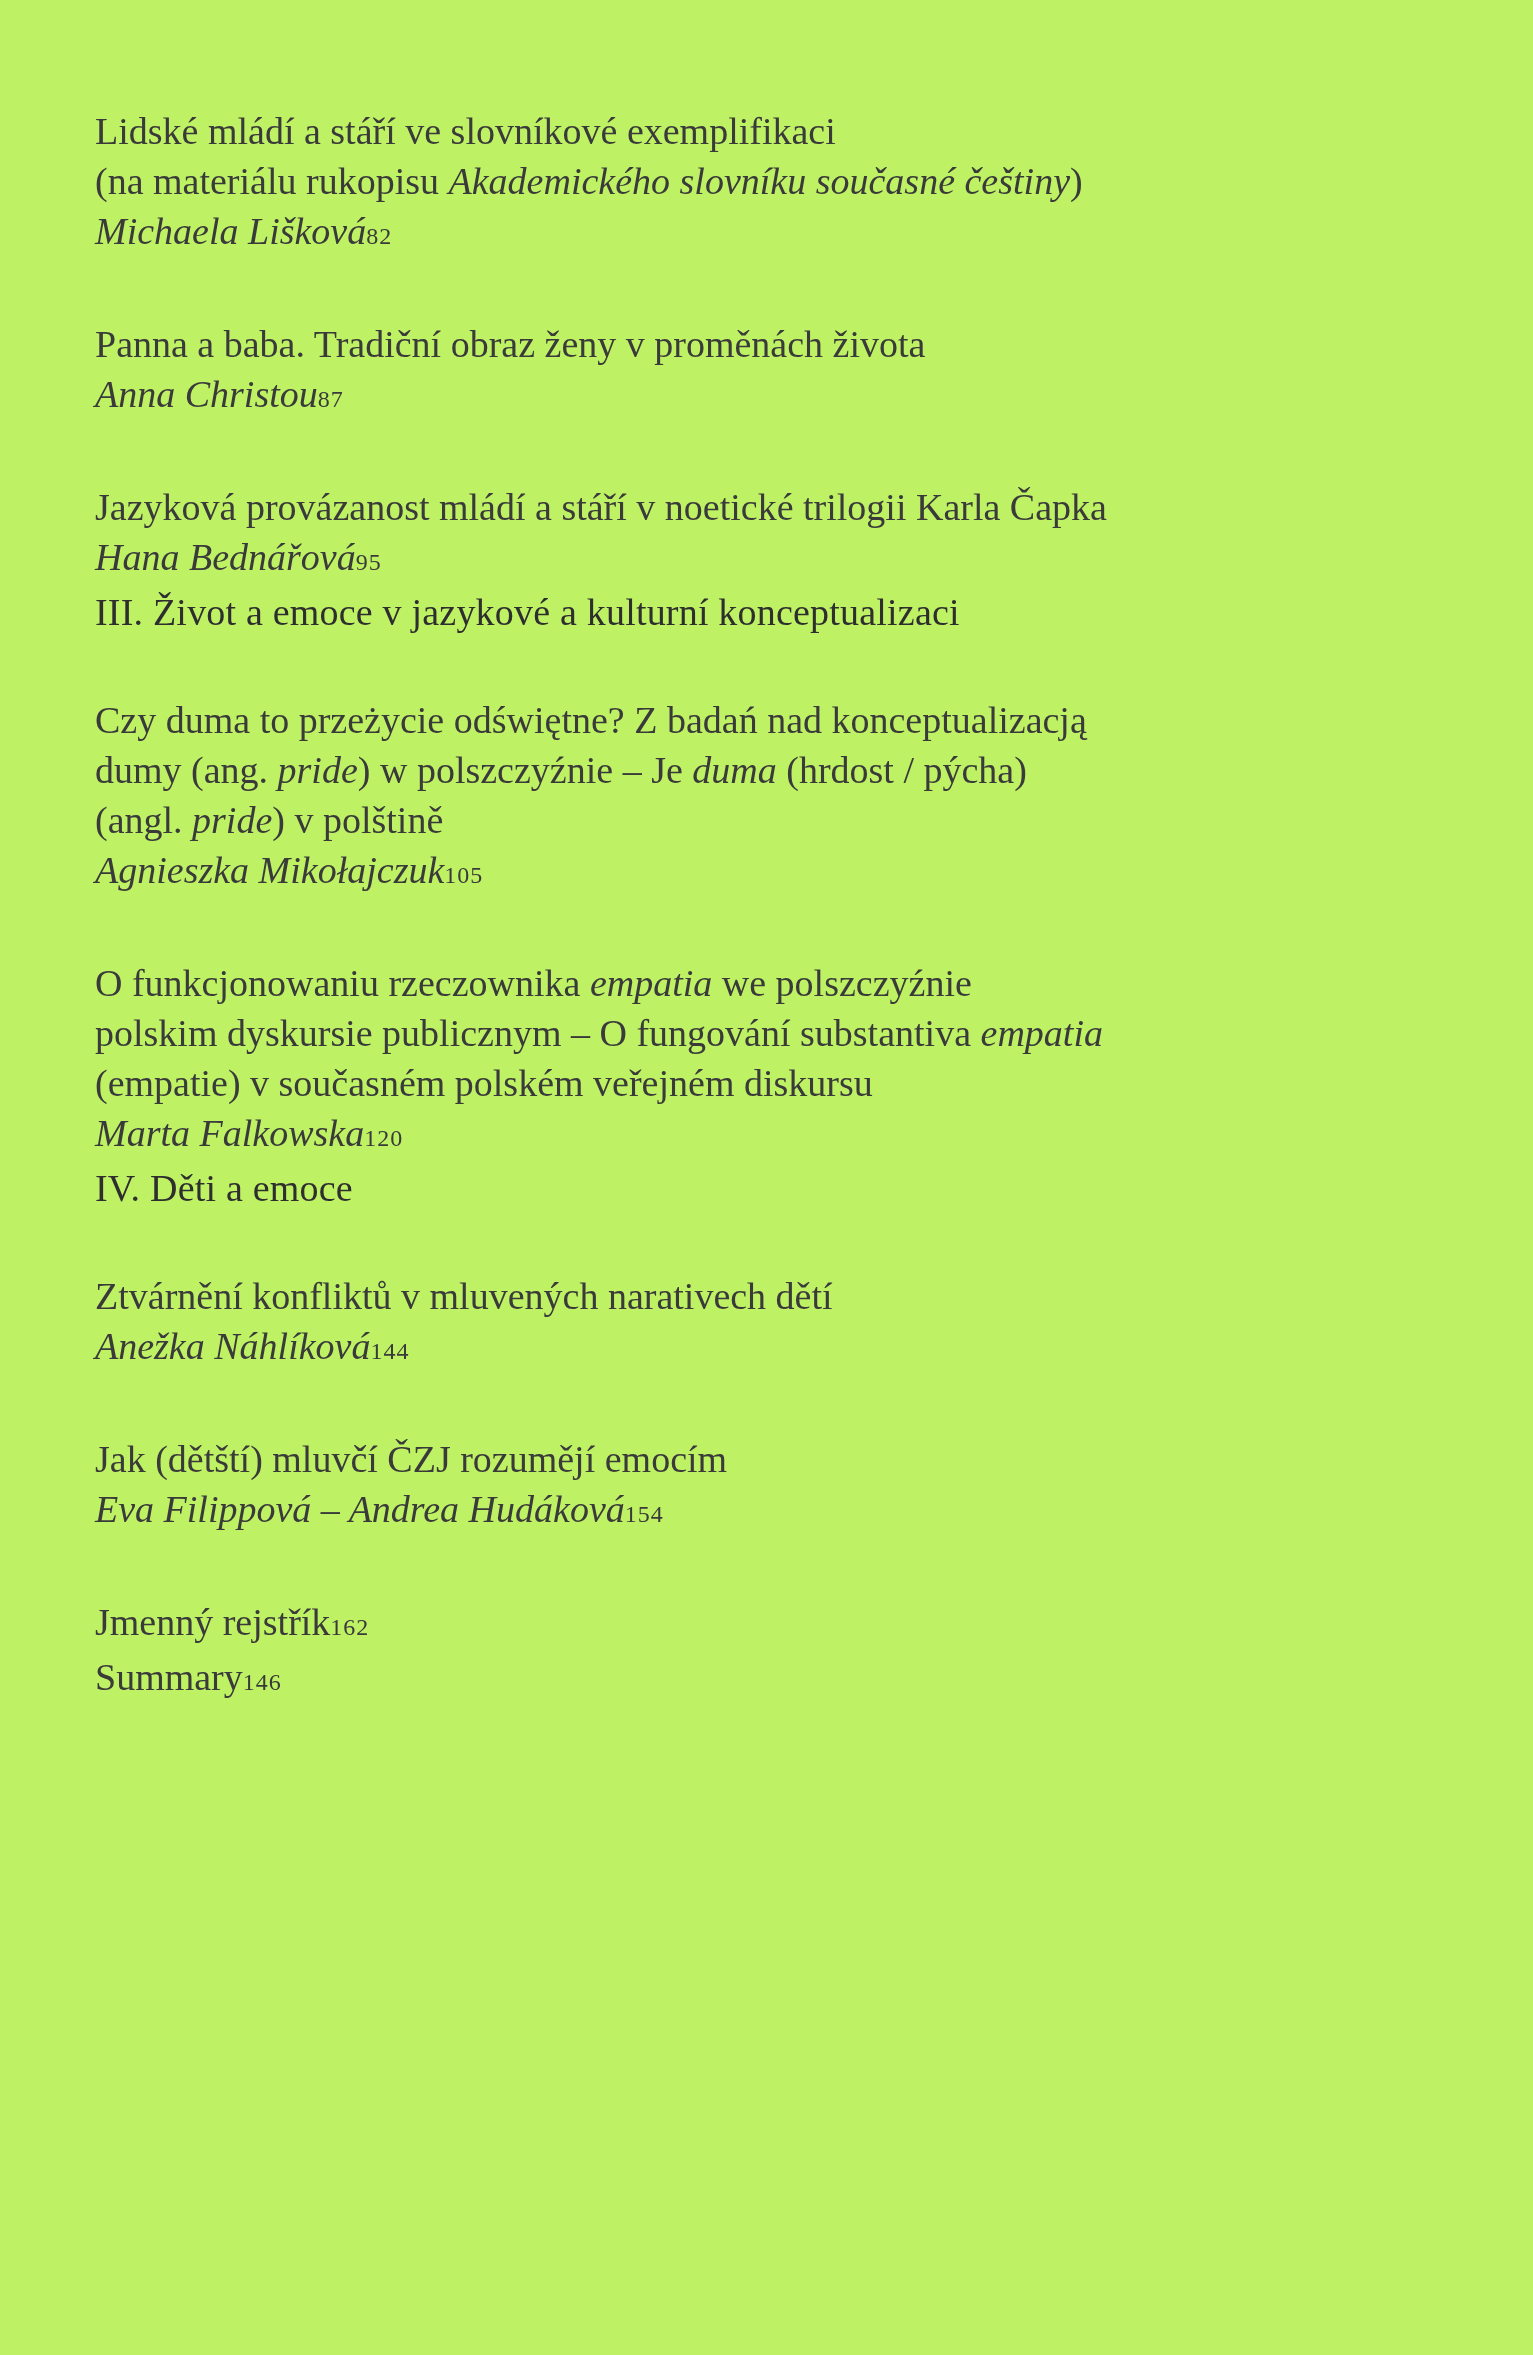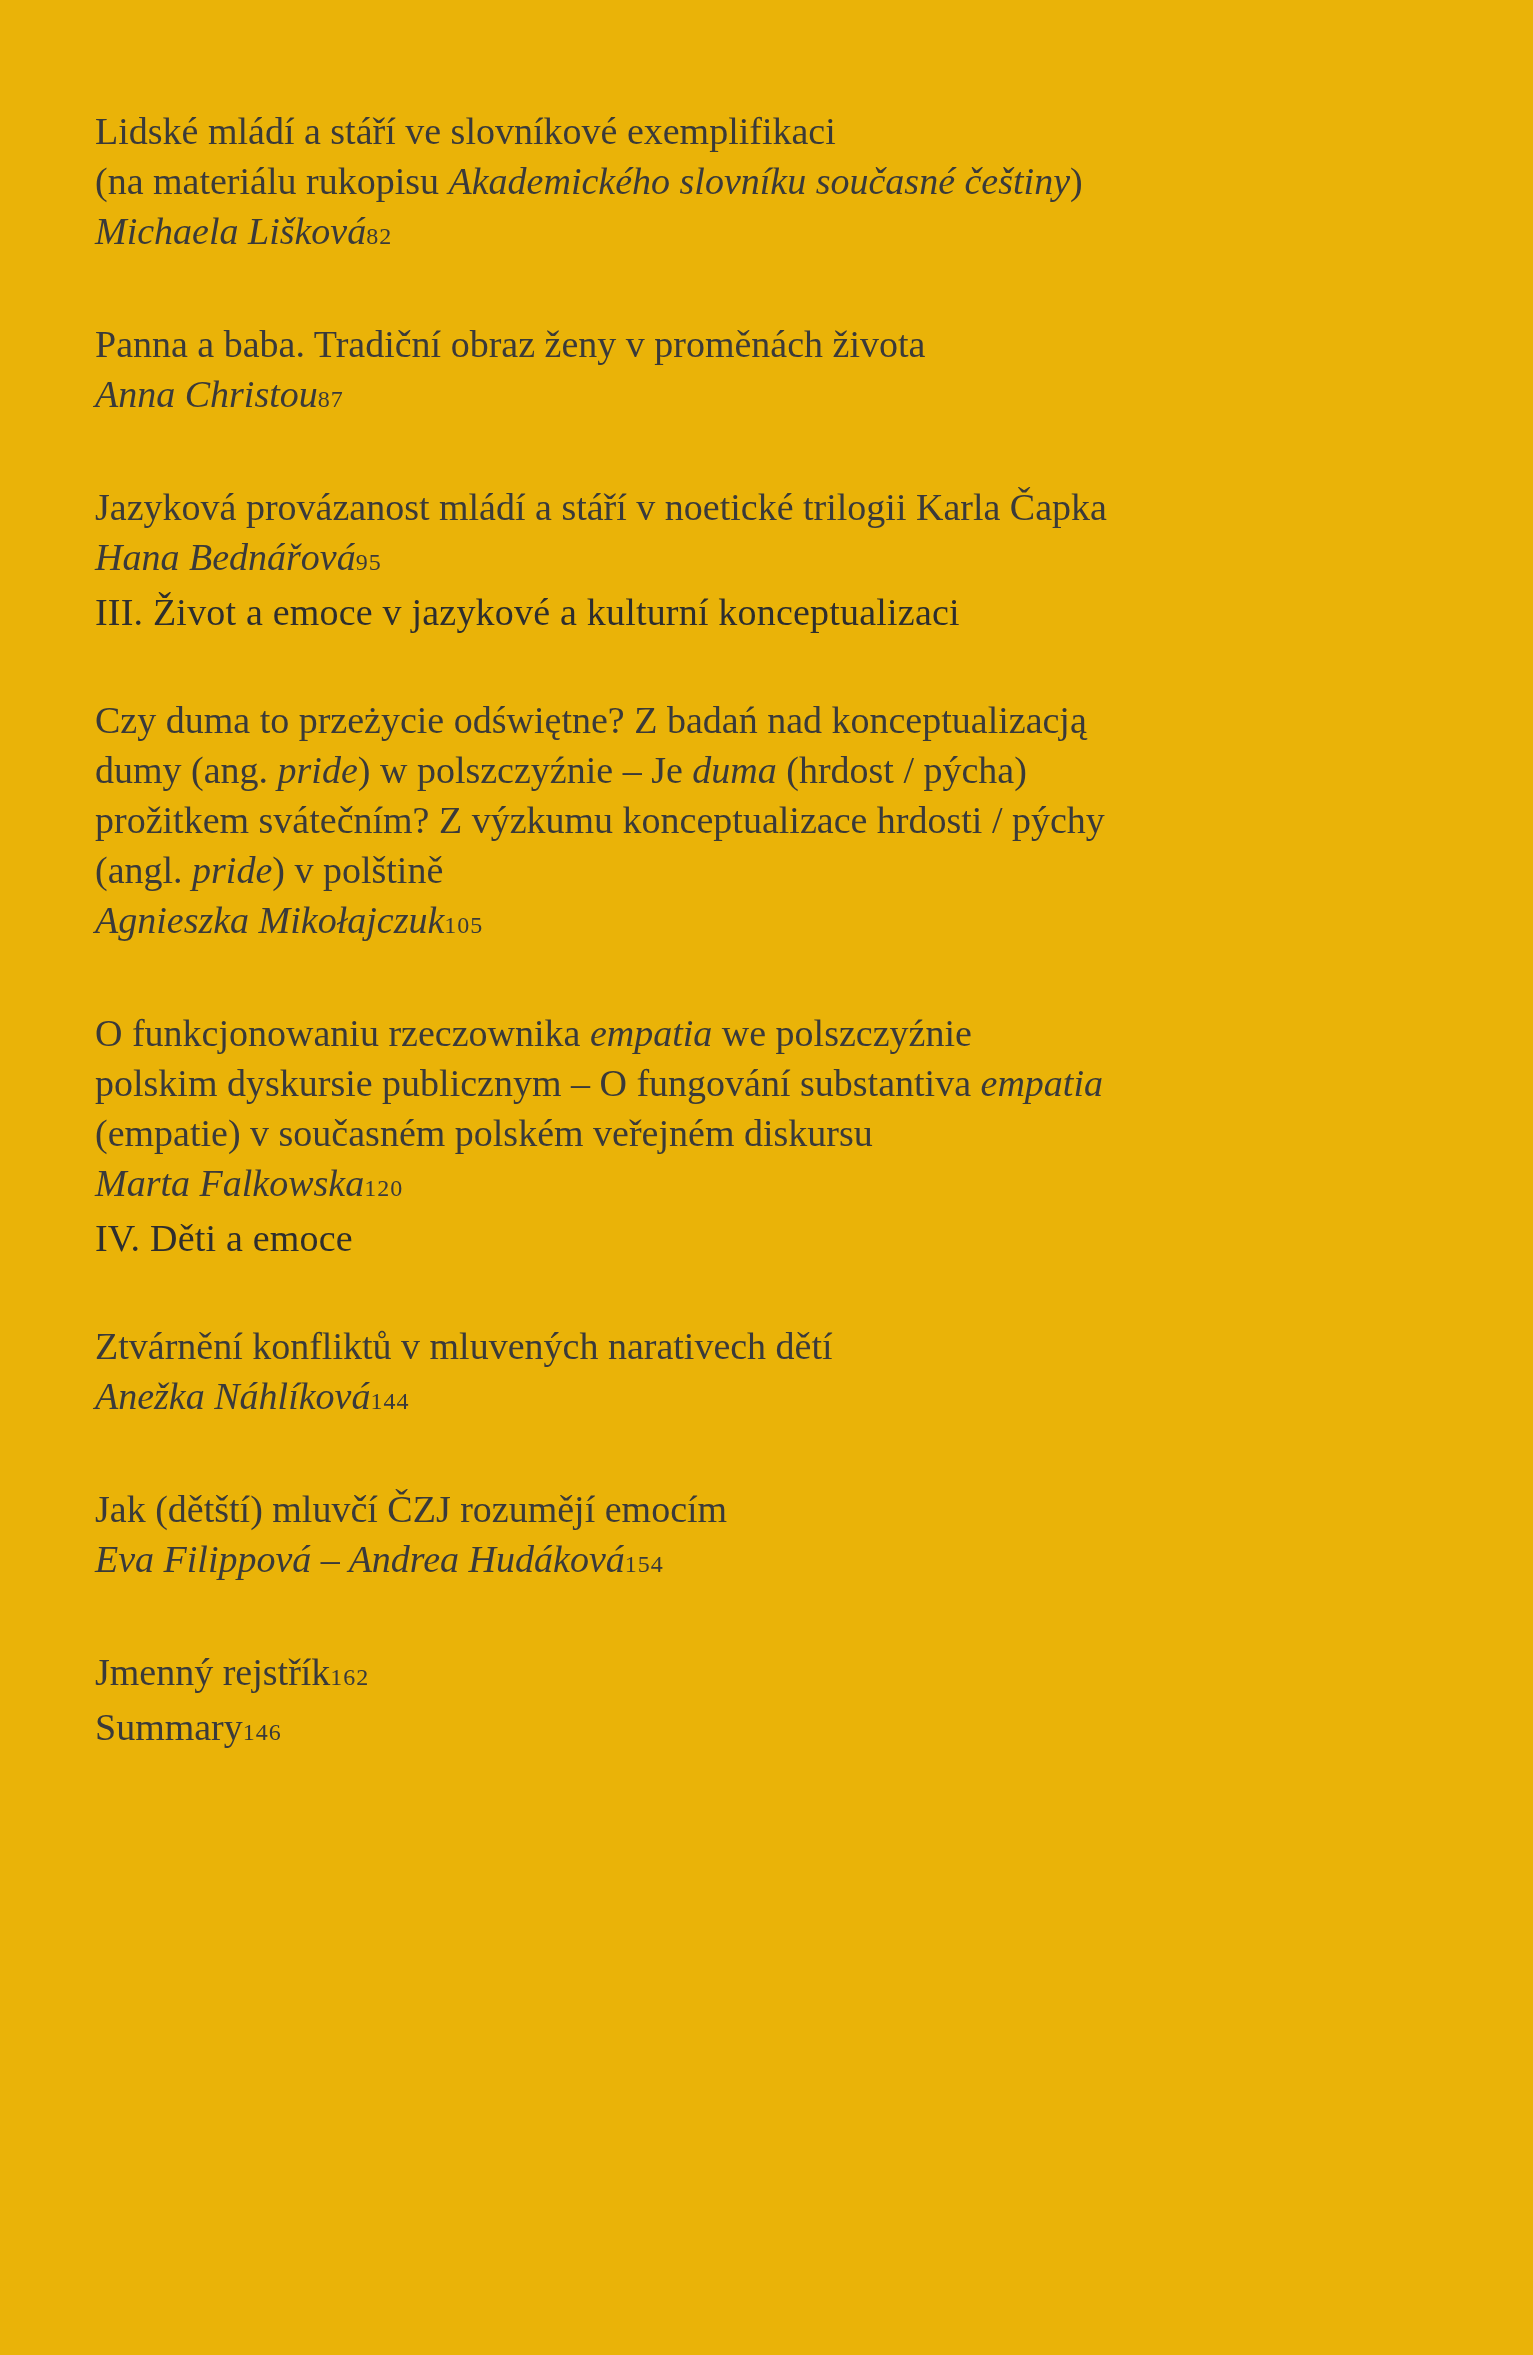--- a/index.html
+++ b/index.html
@@ -1,21 +1,21 @@
 <!DOCTYPE html>
 <html><head>
 <meta charset="utf-8">
 <style>
   html, body { margin: 0; padding: 0; background: #f8f8f8; }
   .page {
     position: relative;
     width: 1533px;
     height: 2355px;
     box-sizing: border-box;
-    background: #eab308;
+    background: #bef264;
     padding: 106px 68px 0 95px;
     font-family: "Liberation Serif", "DejaVu Serif", serif;
     font-size: 38px;
     line-height: 50px;
     color: #3a3a3a;
     overflow: hidden;
   }
   .block { margin-top: 58px; }
   .block:first-child { margin-top: 0; }
   .block.compact { margin-top: 0; }
@@ -68,21 +68,20 @@
         <div class="title-line"><span class="rg">Jazyková provázanost mládí a stáří v noetické trilogii Karla Čapka</span></div>
         <div class="last-row">
           <span class="author">Hana Bednářová</span>
           <span class="page-num">95</span>
         </div>
       </div>
       <h2 class="section-heading block">III. Život a emoce v jazykové a kulturní konceptualizaci</h2>
       <div class="toc-entry block">
         <div class="title-line"><span class="rg">Czy duma to przeżycie odświętne? Z badań nad konceptualizacją</span></div>
         <div class="title-line"><span class="rg">dumy (ang. </span><span class="it">pride</span><span class="rg">) w polszczyźnie – Je </span><span class="it">duma</span><span class="rg"> (hrdost / pýcha)</span></div>
-        <div class="title-line"><span class="rg">prožitkem svátečním? Z výzkumu konceptualizace hrdosti / pýchy</span></div>
         <div class="title-line"><span class="rg">(angl. </span><span class="it">pride</span><span class="rg">) v polštině</span></div>
         <div class="last-row">
           <span class="author">Agnieszka Mikołajczuk</span>
           <span class="page-num">105</span>
         </div>
       </div>
       <div class="toc-entry block">
         <div class="title-line"><span class="rg">O funkcjonowaniu rzeczownika </span><span class="it">empatia</span><span class="rg"> we polszczyźnie</span></div>
         <div class="title-line"><span class="rg">polskim dyskursie publicznym – O fungování substantiva </span><span class="it">empatia</span></div>
         <div class="title-line"><span class="rg">(empatie) v současném polském veřejném diskursu</span></div>

